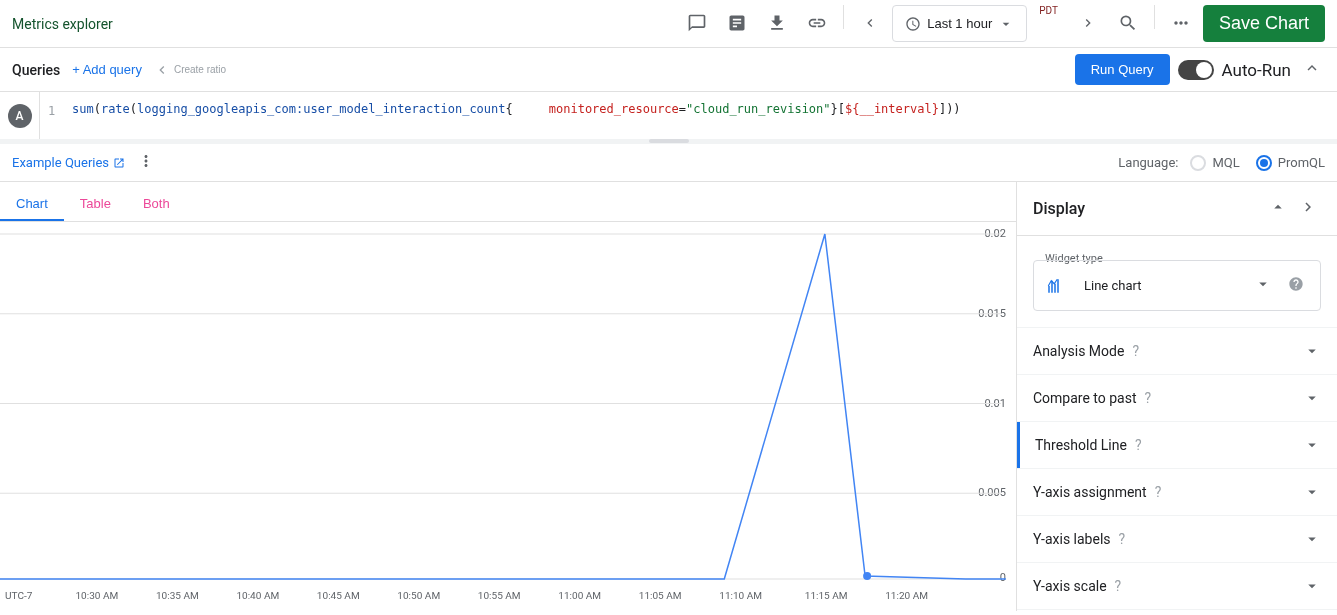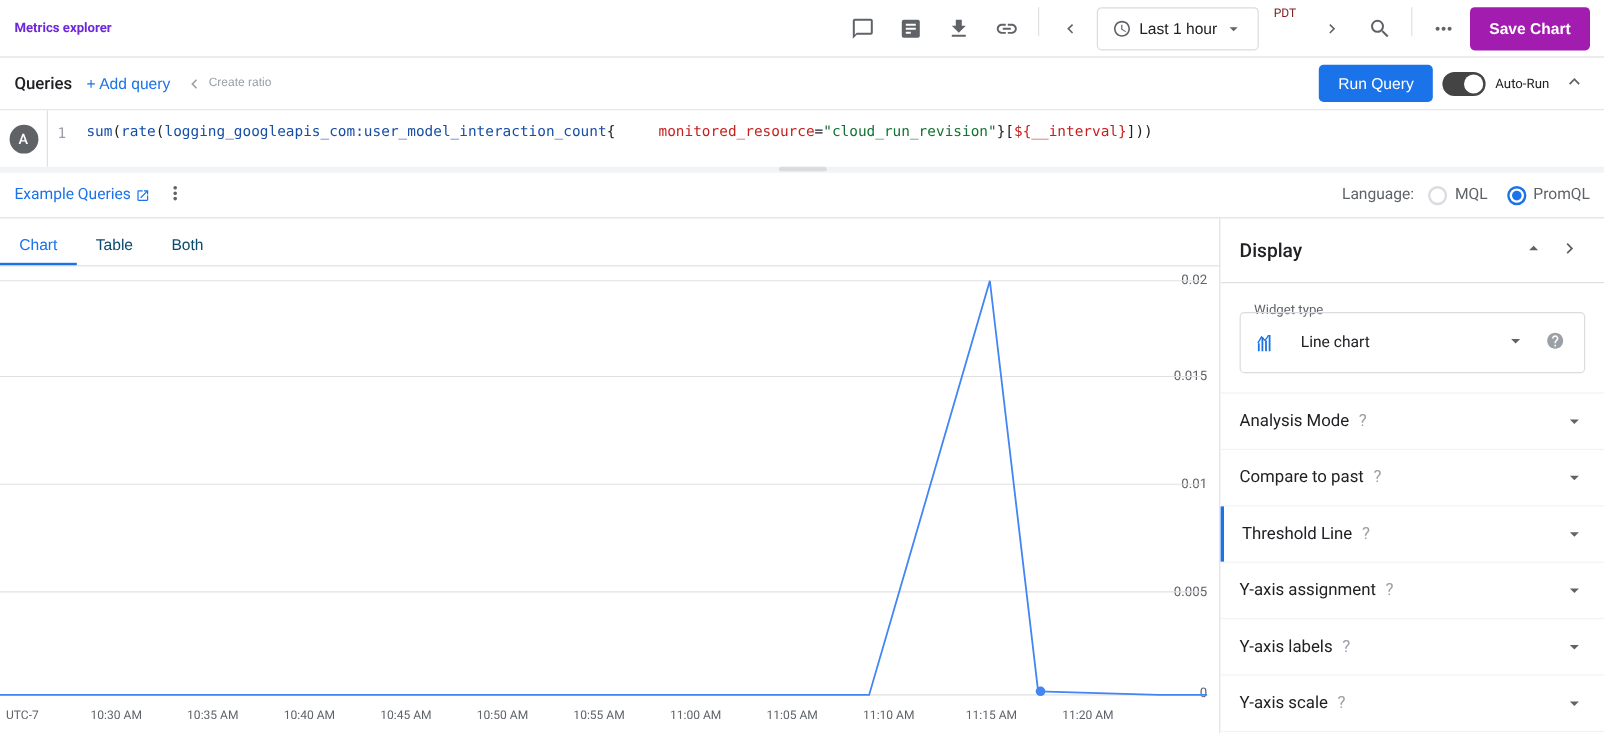--- a/index.html
+++ b/index.html
@@ -3,38 +3,38 @@
   <meta charset="utf-8">
   <style>
     * { box-sizing: border-box; margin: 0; padding: 0; }
     body { font-family: 'Google Sans', Roboto, Arial, sans-serif; font-size: 13px; background: #fff; color: #202124; overflow: hidden; }
 
     
     .header {
       display: flex; align-items: center; justify-content: space-between;
       padding: 0 12px; height: 48px; border-bottom: 1px solid #e0e0e0;
     }
-    .header-title { font-size: 11px; font-weight: 700; color: #6d28d9; }
+    .header-title { font-size: 14px; font-weight: 400; color: #14532d; }
     .header-actions { display: flex; gap: 4px; }
     .header-icon-btn {
       width: 36px; height: 36px; border: none; background: transparent;
       border-radius: 50%; cursor: pointer; display: flex; align-items: center;
       justify-content: center; color: #5f6368;
     }
     .header-divider { width: 1px; height: 24px; background: #e0e0e0; margin: 0 4px; }
     .time-btn {
       display: flex; align-items: center; gap: 6px;
       padding: 6px 12px; border: 1px solid #dadce0; border-radius: 4px;
       background: #fff; cursor: pointer; font-size: 13px; color: #202124;
     }
     .pdt-label { font-size: 10px; color: #7f1d1d; padding: 0 8px; }
     .save-chart-btn {
-      padding: 8px 16px; background: #a21caf; color: #fff;
+      padding: 8px 16px; background: #15803d; color: #fff;
       border: none; border-radius: 4px; cursor: pointer;
-      font-size: 13px; font-weight: 700;
+      font-size: 18px; font-weight: 400;
     }
 
     
     .queries-bar {
       display: flex; align-items: center; padding: 0 12px;
       height: 44px; border-bottom: 1px solid #e0e0e0;
       gap: 12px;
     }
     .queries-label { font-size: 14px; font-weight: 500; color: #202124; }
     .add-query-btn {
@@ -46,21 +46,21 @@
       display: flex; align-items: center; gap: 4px;
       color: #9aa0a6; background: transparent; border: none;
       cursor: pointer; font-size: 10px;
     }
     .queries-right { margin-left: auto; display: flex; align-items: center; gap: 8px; }
     .run-query-btn {
       padding: 8px 16px; background: #1a73e8; color: #fff;
       border: none; border-radius: 4px; cursor: pointer;
       font-size: 13px; font-weight: 500;
     }
-    .auto-run-toggle { display: flex; align-items: center; gap: 8px; font-size: 11px; color: #202124; }
+    .auto-run-toggle { display: flex; align-items: center; gap: 8px; font-size: 17px; color: #202124; }
     .toggle-switch {
       width: 36px; height: 20px; background: #444; border-radius: 10px;
       position: relative; cursor: pointer;
     }
     .toggle-knob {
       width: 16px; height: 16px; background: #fff; border-radius: 50%;
       position: absolute; top: 2px; right: 2px;
     }
     .collapse-btn { background: transparent; border: none; cursor: pointer; color: #5f6368; padding: 4px; }
 
@@ -111,21 +111,21 @@
     .main-content { display: flex; height: calc(615px - 48px - 44px - 90px - 4px); }
 
     
     .chart-area { flex: 1; display: flex; flex-direction: column; border-right: 1px solid #e0e0e0; }
     .chart-tabs {
       display: flex; border-bottom: 1px solid #e0e0e0;
       padding: 0; height: 40px; align-items: flex-end;
     }
     .chart-tab {
       padding: 8px 16px; cursor: pointer; font-size: 13px;
-      border-bottom: 2px solid transparent; color: #0c4a6e;
+      border-bottom: 2px solid transparent; color: #ec4899;
       background: transparent; border-top: none; border-left: none; border-right: none;
     }
     .chart-tab.active { color: #1a73e8; border-bottom: 2px solid #1a73e8; font-weight: 500; }
 
     
     .chart-viz { flex: 1; position: relative; overflow: hidden; }
     .chart-svg { width: 100%; height: 100%; }
 
     
     .display-panel { width: 320px; display: flex; flex-direction: column; overflow-y: auto; }

